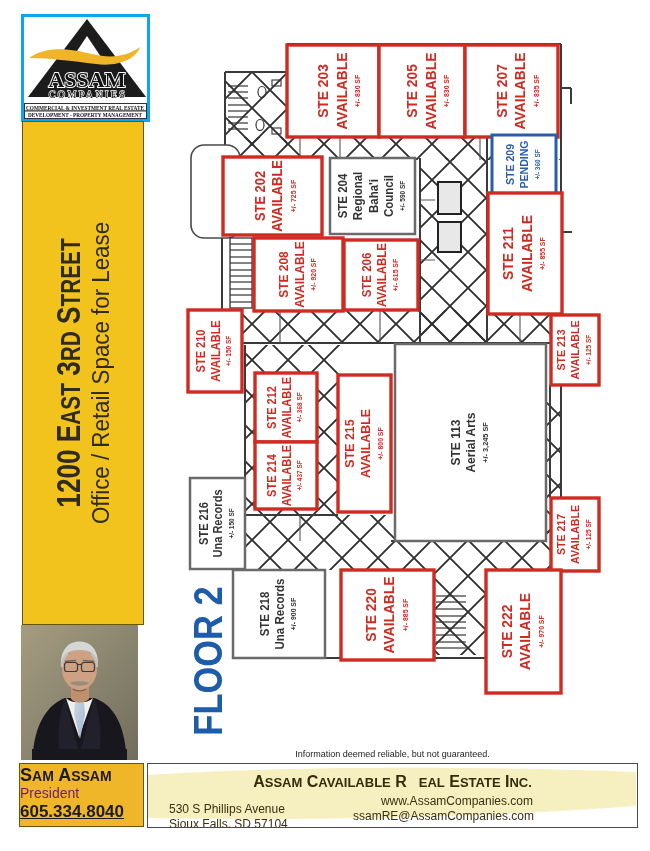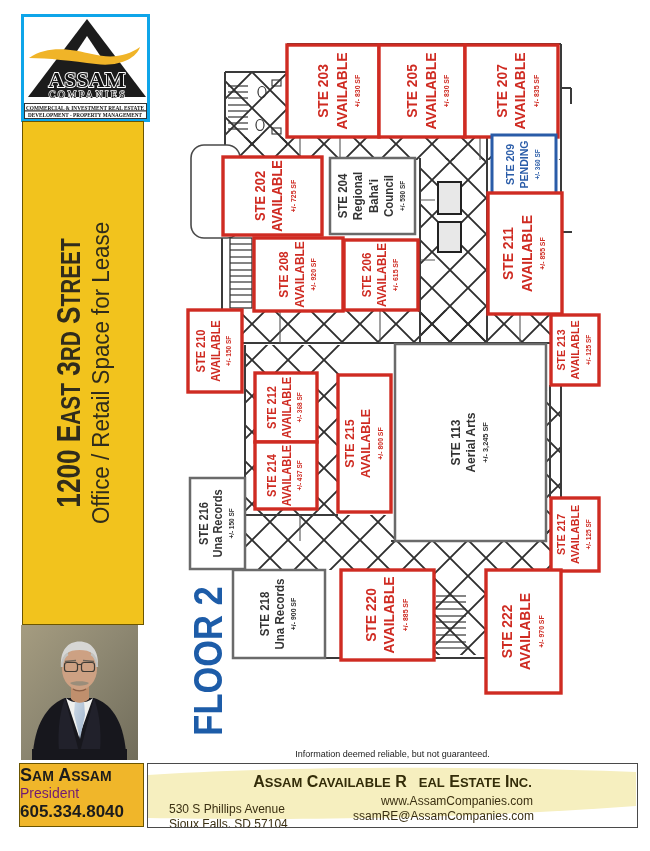--- a/index.html
+++ b/index.html
@@ -313,21 +313,21 @@
   <line x1="56.5" y1="47.5" x2="60.5" y2="47.5" stroke="#3f3b34" stroke-width="1.1"></line>
   <path d="M49,66 C52,63.5 65,63.5 68,66 C65,69.5 52,69.5 49,66 Z" fill="#9a8d7a"></path>
   <path d="M52,72 C55,74.5 62,74.5 65,72" stroke="#8a5f46" stroke-width="1.3" fill="none"></path>
   </g>
   <rect x="11" y="124" width="95" height="11" fill="#17171d"></rect>
 </svg></div>
 
 <div class="abs" style="left:19px;top:763px;width:125px;height:64px;background:#f0b62a;border:1.5px solid #6b5500;box-sizing:border-box;text-align:left;">
   <div style="font-weight:bold;font-size:18px;color:#1c1c1c;margin-top:2px;line-height:19px;">S<span style="font-size:14px;">AM</span> A<span style="font-size:14px;">SSAM</span></div>
   <div style="font-size:14px;color:#701a75;line-height:15.5px;">President</div>
-  <div style="font-weight:bold;font-size:17px;color:#1c1c1c;line-height:19px;">605.334.8040</div>
+  <div style="font-weight:bold;font-size:17px;color:#1c1c1c;line-height:19px;text-decoration:underline;">605.334.8040</div>
 </div>
 
 <div class="abs" style="left:178px;top:589px;width:60px;height:143px;">
   <div style="position:absolute;left:50%;top:50%;transform:translate(-50%,-50%) rotate(-90deg) scaleX(0.84);font-size:41px;font-weight:bold;color:#1d5ca8;white-space:nowrap;">FLOOR 2</div>
 </div>
 
 <div class="abs" style="left:160px;top:749px;width:465px;text-align:center;font-size:9px;color:#222;">Information deemed reliable, but not guaranteed.</div>
 
 <div class="abs" style="left:147px;top:763px;width:491px;height:65px;background:#fff;border:1.5px solid #4a4a4a;box-sizing:border-box;overflow:hidden;">
   <svg width="488" height="62" viewBox="0 0 488 62" style="position:absolute;left:0;top:0;">

